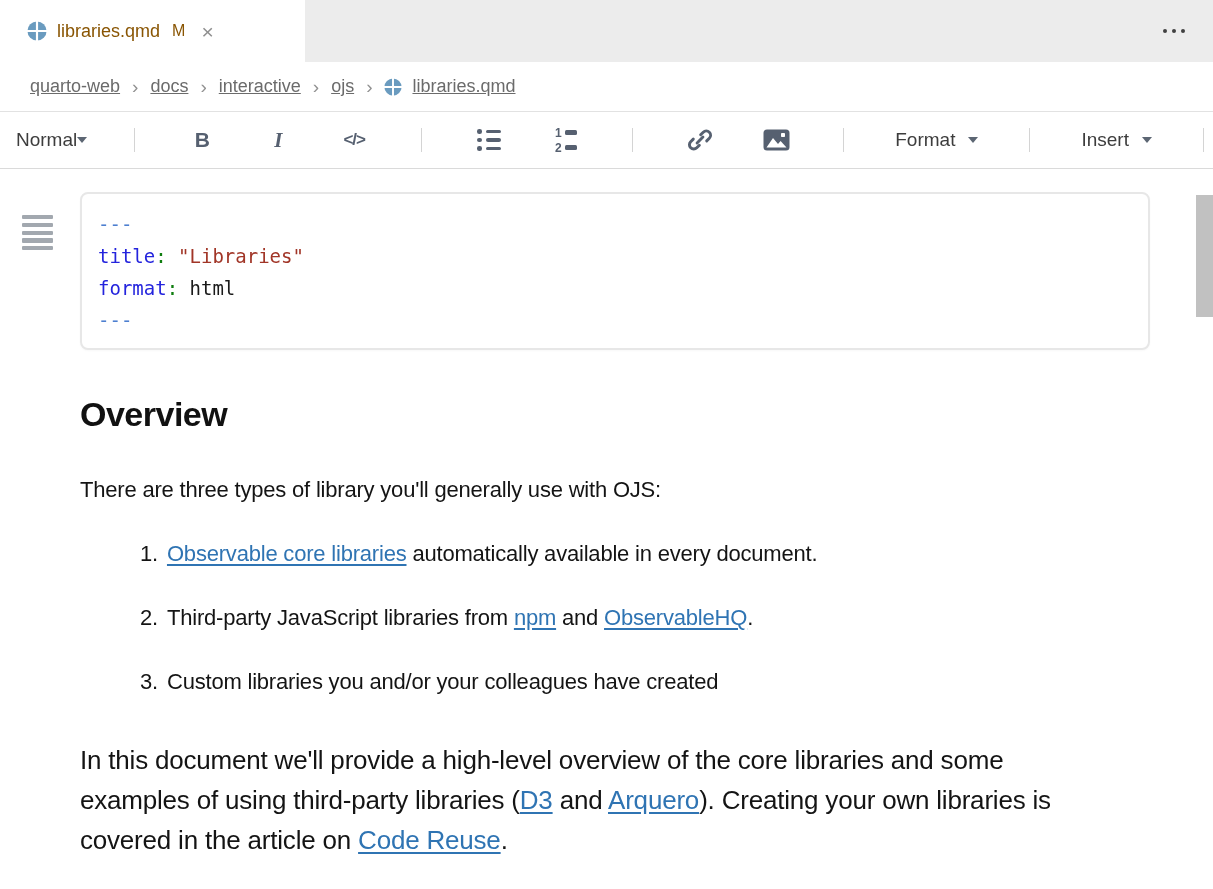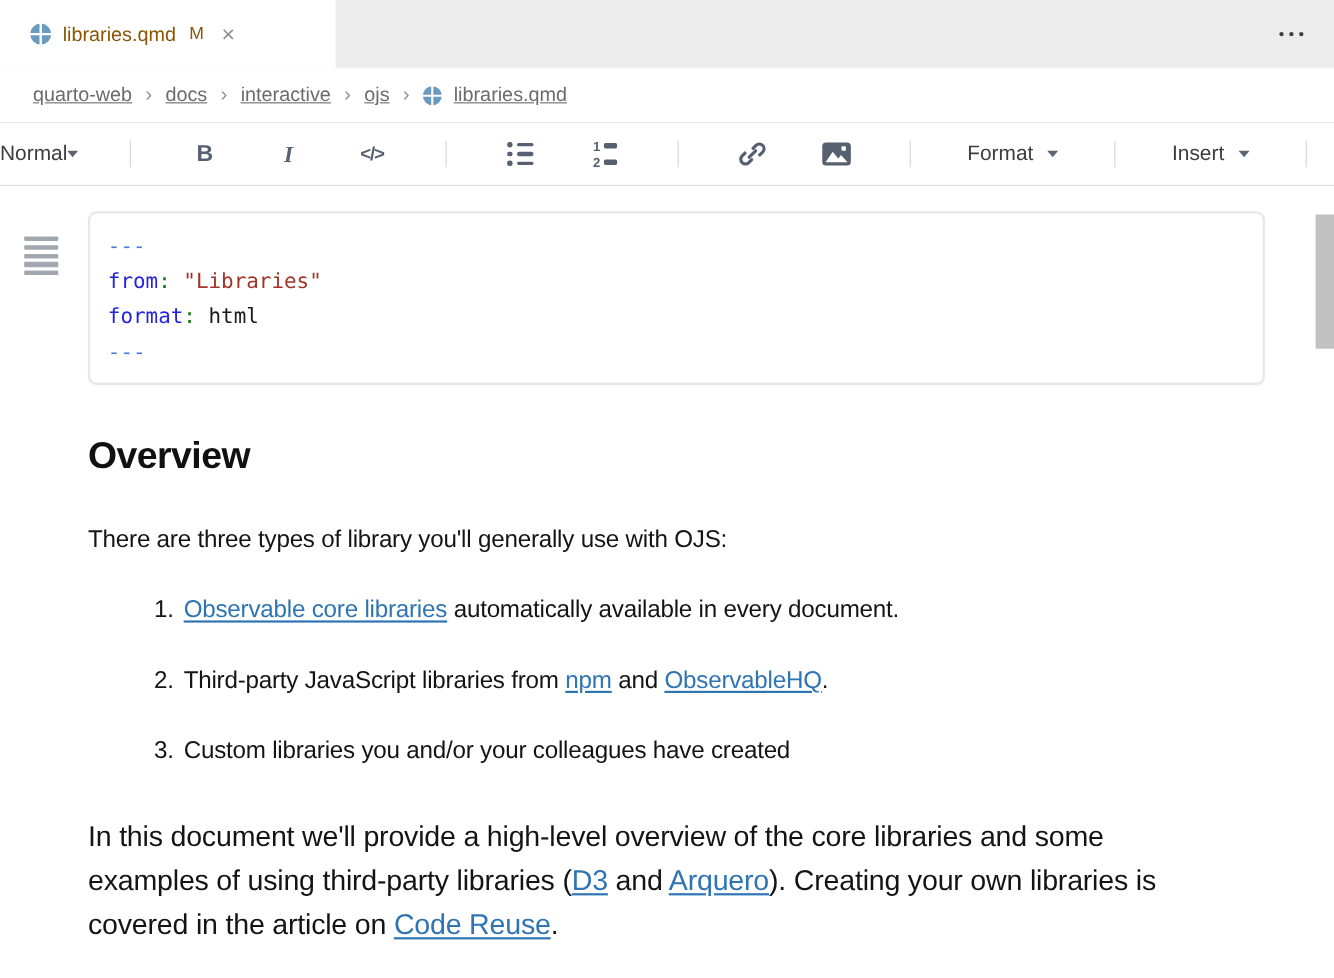--- a/index.html
+++ b/index.html
@@ -19,21 +19,21 @@
   .qicon { width:20px; height:20px; display:block; flex:0 0 auto; }
 
   
   .breadcrumb { height:50px; display:flex; align-items:center; padding-left:30px; gap:10px;
                 background:#fff; border-bottom:1px solid #e2e2e2; font-size:18px; color:#6b6b6b; }
   .crumb { cursor:pointer;text-decoration:underline; }
   .crumb-sep { color:#919191; font-size:19px; padding:0 2px; }
   .breadcrumb .qicon { width:18px; height:18px; }
 
   
-  .toolbar { height:57px; display:flex; align-items:center; padding-left:0;
+  .toolbar { height:57px; display:flex; align-items:center; padding-left:16px;
              border-bottom:1px solid #dadada; background:#fff; color:#3d3d3d;gap:36px; }
   .tb-sep { width:1px; height:24px; background:#d4d4d4; margin:0 11px; flex:0 0 auto; }
   .style-select { width:168px; display:flex; align-items:center; justify-content:space-between;
                   font-size:19px; color:#3d3d3d; cursor:pointer; }
   .caret { width:0; height:0; border-left:5.5px solid transparent; border-right:5.5px solid transparent;
            border-top:6.5px solid #5c6673; display:inline-block; }
   .tb-btn { display:flex; align-items:center; justify-content:center; min-width:34px; height:34px;
             cursor:pointer; color:#566070; margin:0 3px; }
   .btn-bold { font-size:21px; font-weight:800; }
   .btn-italic { font-family:"Liberation Serif", serif; font-style:italic; font-weight:700; font-size:21px; }
@@ -195,21 +195,21 @@
   <div class="drag-handle">
     <div class="bar"></div>
       <div class="bar"></div>
       <div class="bar"></div>
       <div class="bar"></div>
       <div class="bar"></div>
   </div>
 
   <div class="yaml-block">
     <div><span class="tok-dash">---</span></div>
-    <div><span class="tok-key">from</span><span class="tok-colon">:</span> <span class="tok-string">"Libraries"</span></div>
+    <div><span class="tok-key">title</span><span class="tok-colon">:</span> <span class="tok-string">"Libraries"</span></div>
     <div><span class="tok-key">format</span><span class="tok-colon">:</span> <span class="tok-plain">html</span></div>
     <div><span class="tok-dash">---</span></div>
   </div>
 
   <div class="doc">
     <h1>Overview</h1>
 
     <p class="p-intro">There are three types of library you'll generally use with OJS:</p>
 
     <div class="num-list">

